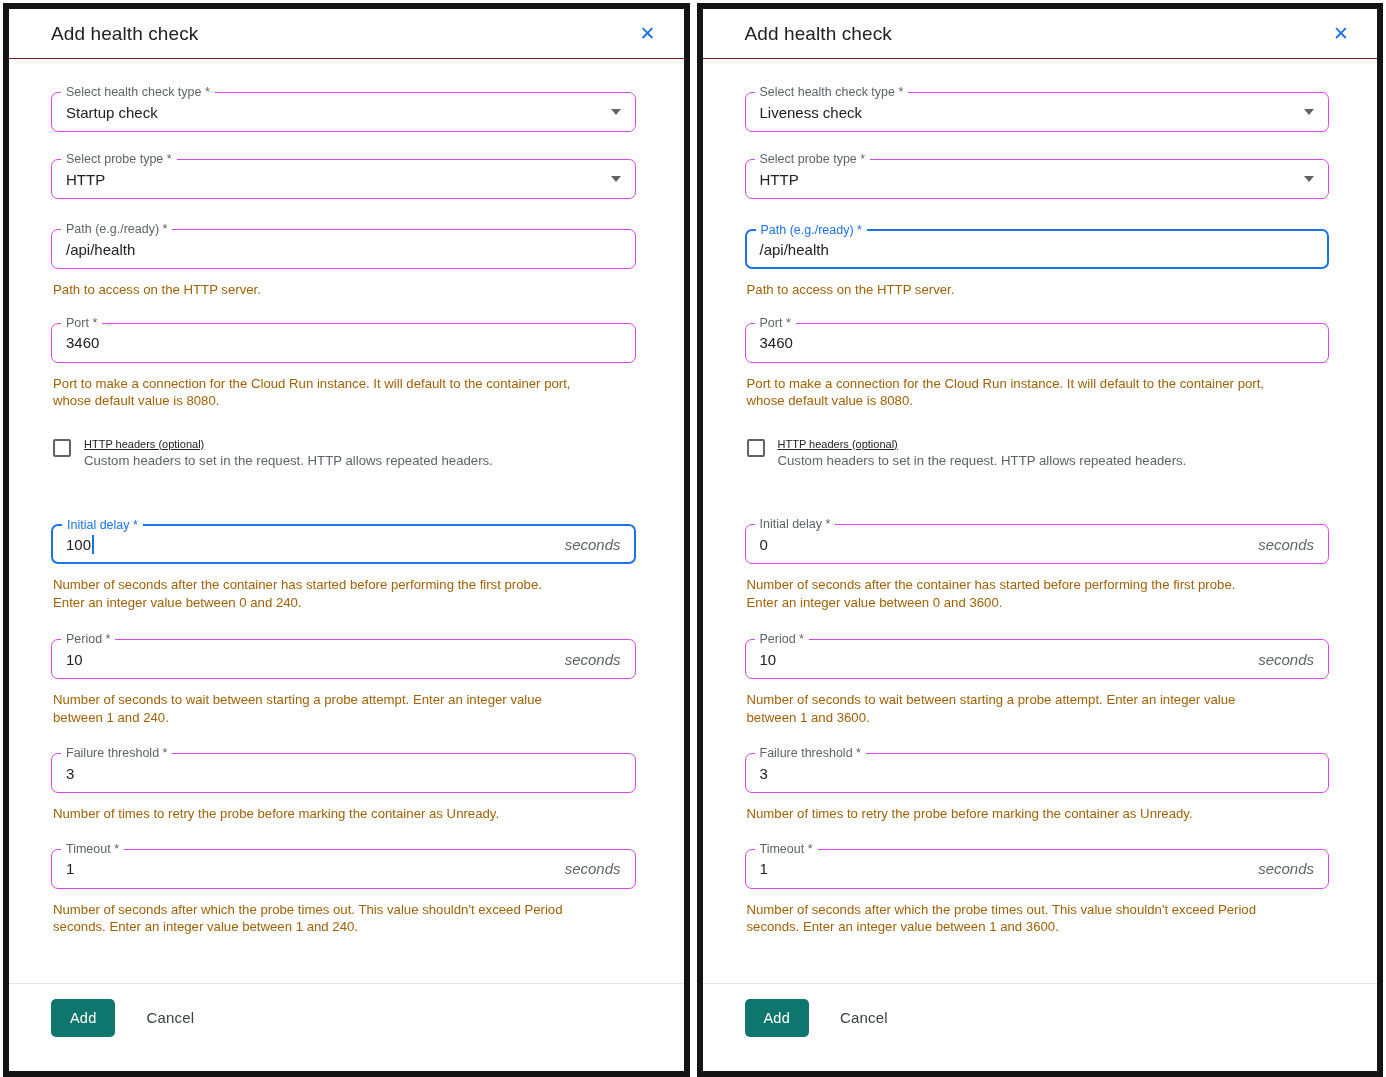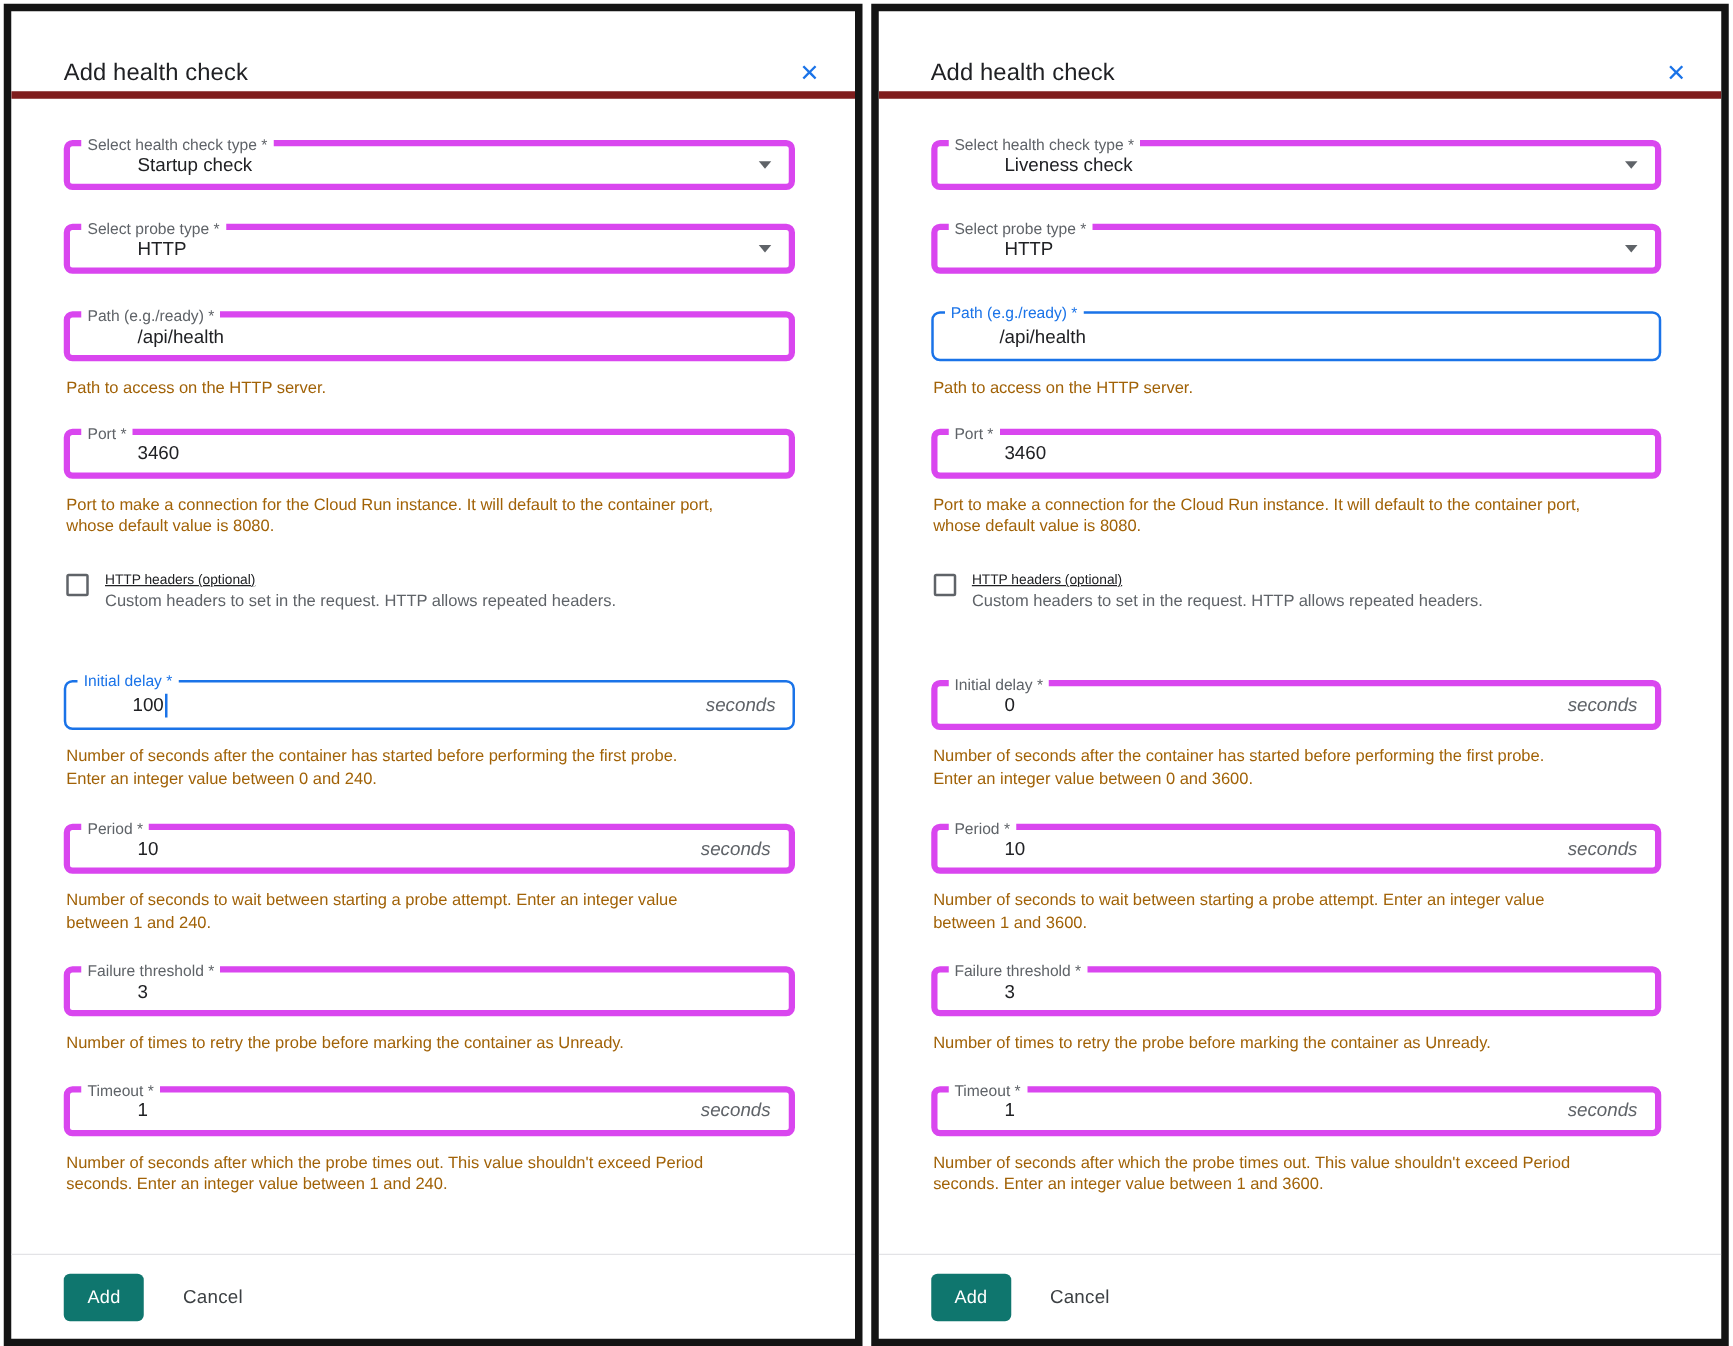--- a/index.html
+++ b/index.html
@@ -14,47 +14,46 @@
   .panel {
     flex: 1 1 0;
     height: 1074px;
     background: #ffffff;
     border: 6px solid #141414;
     display: flex;
     flex-direction: column;
     overflow: hidden;
   }
   .panel-header {
-    height: 34px;
+    height: 50px;
     flex: 0 0 auto;
     display: flex;
     align-items: center;
     justify-content: space-between;
     padding: 0 28px 0 42px;
-    border-bottom: 6px solid #7f1d1d;
-    margin-top: 36px;
+    border-bottom: 1px solid #7f1d1d;
   }
   .panel-title { font-size: 19px; color: #202124; letter-spacing: 0.1px; }
   .close-btn {
     color: #1a73e8;
     font-size: 19px;
     font-weight: 700;
     cursor: pointer;
     line-height: 1;
   }
   .panel-content {
     flex: 1 1 auto;
     padding: 33px 48px 0 42px;
   }
   
   .field { position: relative; }
   .fbox {
     position: relative;
     height: 40px;
-    border: 5px solid #d946ef;
+    border: 1px solid #d946ef;
     border-radius: 7px;
     display: flex;
     align-items: center;
     padding: 12px 14px;
     background: #fff;
   }
   .fbox.focused {
     border: 2px solid #1a73e8;
     padding: 0 13px;
   }
@@ -63,21 +62,21 @@
     top: -9px;
     left: 9px;
     background: #ffffff;
     padding: 0 5px;
     font-size: 12.5px;
     color: #5f6368;
     line-height: 17px;
     white-space: nowrap;
   }
   .fbox.focused .flabel { color: #1a73e8; }
-  .fvalue { font-size: 15px; color: #202124; margin-left: 40px; }
+  .fvalue { font-size: 15px; color: #202124; }
   .caret-bar {
     display: inline-block;
     width: 2px;
     height: 19px;
     background: #1a73e8;
     margin-left: 1px;
   }
   .suffix { margin-left: auto; font-size: 15px; color: #5f6368; font-style: italic; }
   .dd-arrow {
     margin-left: auto;

